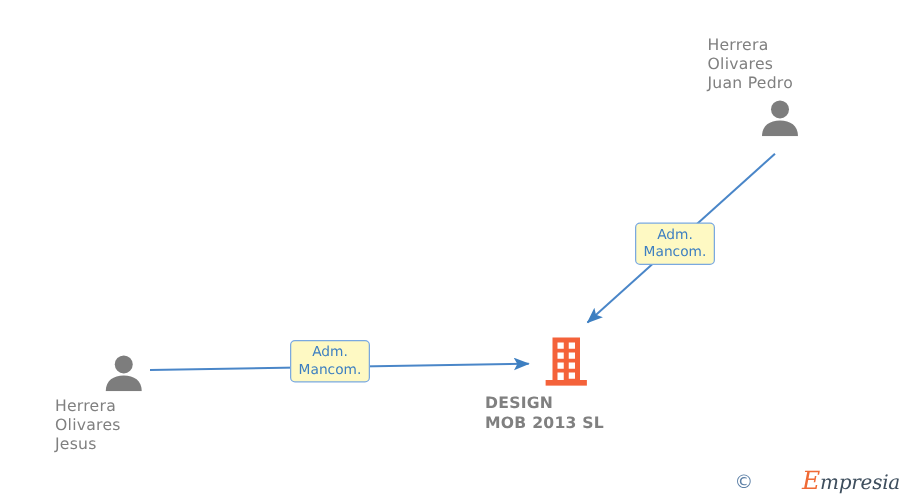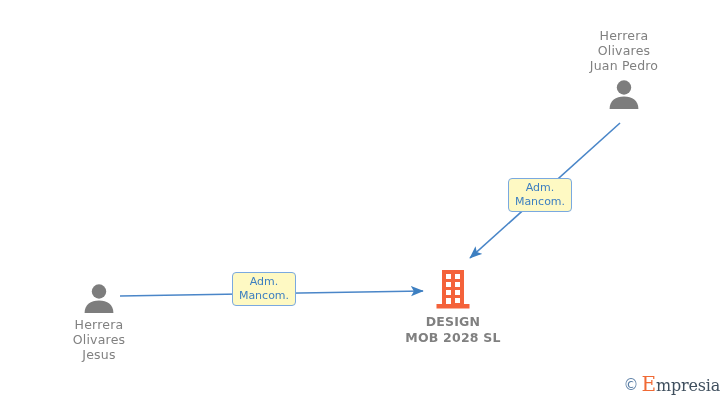--- a/index.html
+++ b/index.html
@@ -19,21 +19,20 @@
   svg.edges {
     position: absolute;
     left: 0;
     top: 0;
     width: 728px;
     height: 400px;
   }
   
   .node {
     position: absolute;
-    text-align: center;
   }
   .person-icon svg, .company-icon svg {
     display: block;
     margin: 0 auto;
   }
   .person-label {
     color: #808080;
     font-size: 12.5px;
     line-height: 15px;
     white-space: pre-line;
@@ -73,24 +72,26 @@
     gap: 3px;
     user-select: none;
   }
   .wm-copy {
     color: #5b7fa6;
     font-size: 15px;
     line-height: 15px;
   }
   .wm-brand {
     font-family: "DejaVu Serif", "Liberation Serif", serif;
+    font-style: italic;
     font-size: 16px;
     line-height: 16px;
     color: #3f4f5e;
     letter-spacing: -0.2px;
+    margin-left: 36px;
   }
   .wm-brand .wm-e {
     color: #f06a35;
     font-size: 20px;
   }
 </style>
 </head>
 <body>
 
 <div id="canvas">
@@ -140,21 +141,21 @@
         <rect x="20" y="6" width="5" height="5" fill="#ffffff"></rect>
         <rect x="11" y="14" width="5" height="5" fill="#ffffff"></rect>
         <rect x="20" y="14" width="5" height="5" fill="#ffffff"></rect>
         <rect x="11" y="22" width="5" height="5" fill="#ffffff"></rect>
         <rect x="20" y="22" width="5" height="5" fill="#ffffff"></rect>
         <rect x="11" y="30" width="5" height="6" fill="#ffffff"></rect>
         <rect x="20" y="30" width="5" height="5" fill="#ffffff"></rect>
       </svg>
     </div>
     <div class="company-label" style="margin-top:4px;">DESIGN
-MOB 2028  SL</div>
+MOB 2013  SL</div>
   </div>
 
   <div class="rel-label" style="left:232px; top:272px; width:64px; height:34px;">Adm.
 Mancom.</div>
 
   <div class="rel-label" style="left:508px; top:178px; width:64px; height:34px;">Adm.
 Mancom.</div>
 
   <div class="watermark">
     <span class="wm-copy">©</span>

